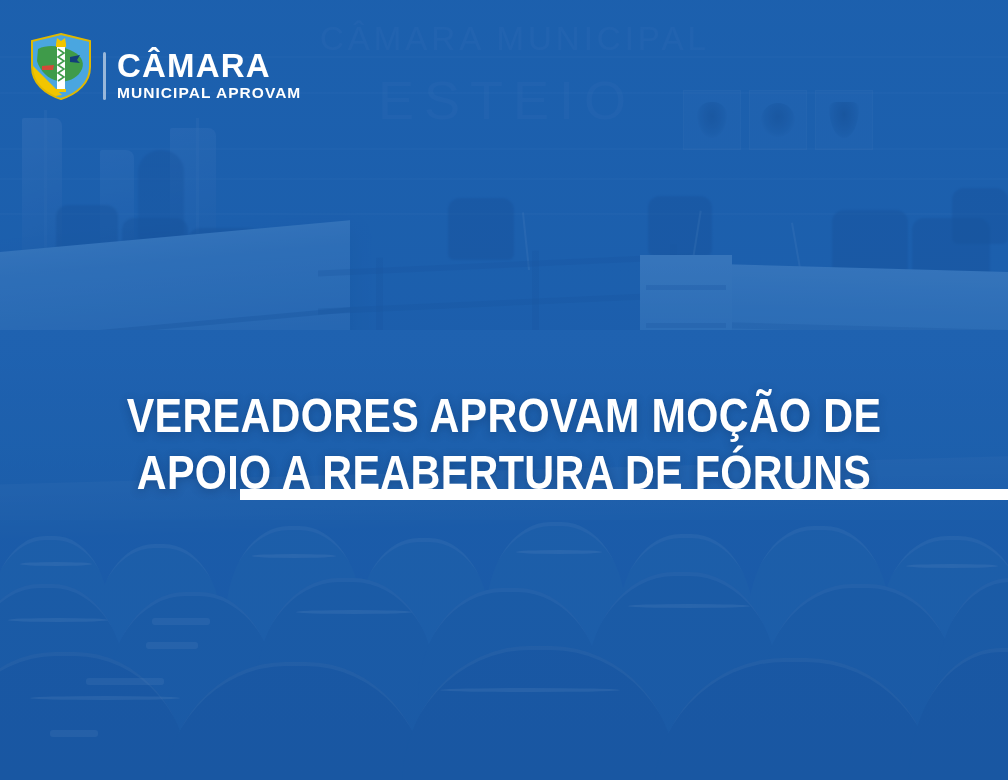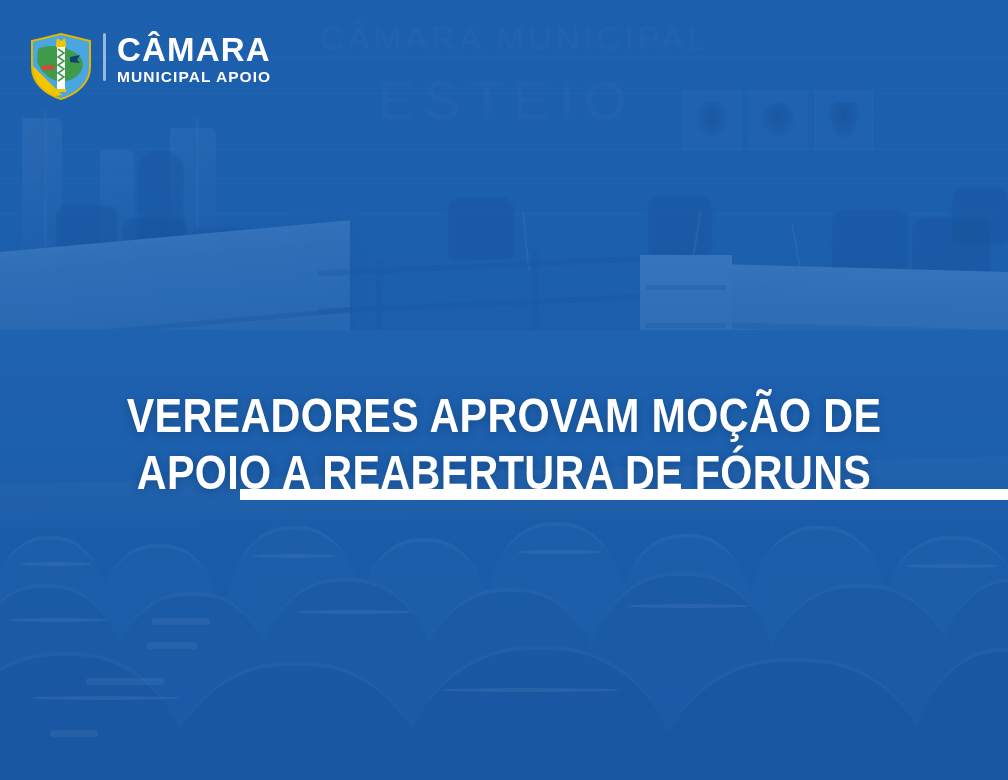--- a/index.html
+++ b/index.html
@@ -289,21 +289,21 @@
     inset: 0;
     background: rgba(26,95,175,0.30);
   }
 
   
   .logo {
     position: absolute;
     left: 30px;
     top: 33px;
     display: flex;
-    align-items: flex-start;
+    align-items: flex-end;
     gap: 11px;
     z-index: 30;
   }
   .shield {
     position: relative;
     width: 62px;
     height: 67px;
     flex: 0 0 auto;
   }
   .logo-divider {
@@ -496,21 +496,21 @@
 
           <path d="M26 11 L27 5 L31 8 L35 5 L36 11 Z" fill="#f2c500"></path>
         </g>
 
         <path d="M31 1 L60 8 L60 34 C60 50 47 61 31 66 C15 61 2 50 2 34 L2 8 Z" fill="none" stroke="#e0b800" stroke-width="2"></path>
       </svg>
     </div>
     <div class="logo-divider"></div>
     <div class="logo-words">
       <span class="logo-line1">CÂMARA</span>
-      <span class="logo-line2">MUNICIPAL APOIO</span>
+      <span class="logo-line2">MUNICIPAL APROVAM</span>
     </div>
   </div>
 
   <h1 class="headline">VEREADORES APROVAM MOÇÃO DE APOIO A REABERTURA DE FÓRUNS</h1>
 
   <div class="rule"></div>
 
 </div>
 
 </body></html>

